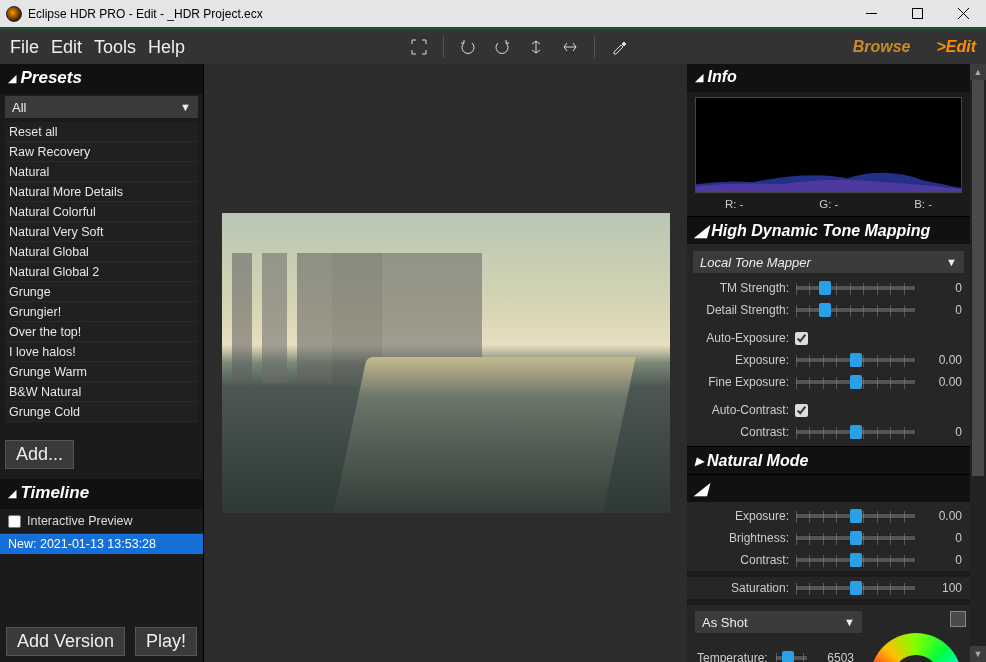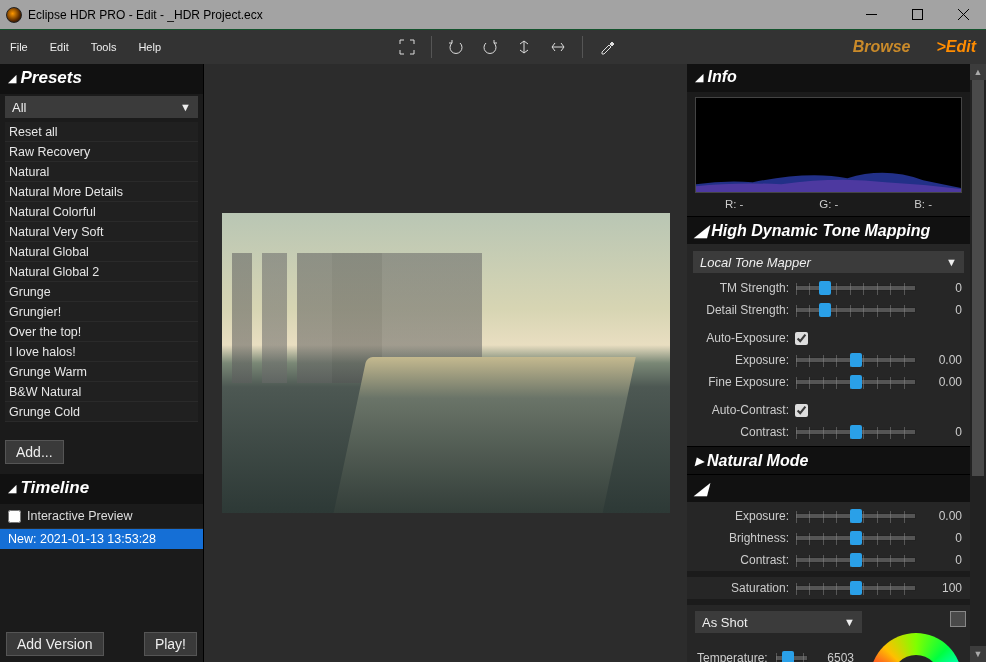--- a/index.html
+++ b/index.html
@@ -1,48 +1,48 @@
 <!DOCTYPE html>
 <html><head>
 <meta charset="utf-8">
 <style>
   * { box-sizing: border-box; margin: 0; padding: 0; }
   html,body { width:986px; height:662px; font-family: "Segoe UI", Arial, sans-serif; font-size:13px; color:#ddd; background:#000; overflow:hidden;}
   
-  .titlebar { height:30px; background:#a3a3a3; color:#000; display:flex; align-items:center; justify-content:space-between; border-bottom:1px solid #14532d;text-align:right;}
+  .titlebar { height:30px; background:#e5e5e5; color:#000; display:flex; align-items:center; justify-content:space-between; border-bottom:3px solid #14532d;text-align:right;}
   .titlebar-left { display:flex; align-items:center; gap:6px; padding-left:6px;}
   .appicon { width:16px; height:16px; border-radius:50%; background:radial-gradient(circle at 40% 40%, #ff9900 0%, #5b2b00 60%, #000 100%); border:1px solid #222;}
   .titletext { font-size:12px; color:#000;}
   .winbtns { display:flex;}
   .winbtn { width:46px; height:30px; display:flex; align-items:center; justify-content:center; }
   .winbtn svg { stroke:#000; }
   
   .menubar { height:34px; background:#333; display:flex; align-items:center; justify-content:space-between; padding:0 10px;}
-  .menus { display:flex; gap:22px; color:#eee; font-size:11px;}
+  .menus { display:flex; gap:12px; color:#eee; font-size:18px;}
   .menus span{cursor:default;}
   .toolcenter { display:flex; gap:14px; align-items:center;}
   .toolcenter .sep{ width:1px; height:22px; background:#555;}
   .toolbtn { width:20px; height:20px; display:flex; align-items:center; justify-content:center;}
   .moderight { display:flex; gap:26px; font-size:16px; font-weight:600; font-style:italic;}
   .moderight .inactive{ color:#c98a2a;}
   .moderight .active{ color:#ff8c00;}
   
   .main { display:flex; height:598px; }
   .left { width:204px; background:#1b1b1b; display:flex; flex-direction:column; border-right:1px solid #000;}
   .center { flex:1; background:#2c2c2c; display:flex; align-items:center; justify-content:center; position:relative;}
   .right { width:299px; background:#1b1b1b; display:flex; flex-direction:column; overflow:hidden;}
   
   .panelhead { background:#111; color:#fff; font-style:italic; font-weight:700; font-size:17px; padding:4px 8px 6px 8px; display:flex; align-items:center; gap:4px;}
   .panelhead .tri{ font-size:11px; font-style:normal; font-weight:400;}
   
   .dropdown { margin:2px 5px; height:22px; background:#3b3b3b; color:#eee; display:flex; align-items:center; justify-content:space-between; padding:0 7px; font-size:13px;}
   .dropdown .arrow{font-size:11px;}
   .presetlist { flex:0 0 auto; height:312px; overflow:hidden; margin:2px 5px 0 5px;}
   .presetlist .item{ height:20px; line-height:20px; padding:0 4px; font-size:12.5px; color:#e6e6e6; border-bottom:1px solid #2a2a2a; background:#202020; white-space:nowrap; overflow:hidden;}
-  .btn { background:#3a3a3a; color:#eee; border:1px solid #555; padding:3px 10px; font-size:14px; cursor:default;}
+  .btn { background:#3a3a3a; color:#eee; border:1px solid #555; padding:3px 10px; font-size:18px; cursor:default;}
   .addrow{ padding:6px 5px;}
   
   .timeline-body{ flex:1; display:flex; flex-direction:column;}
   .chkrow{ display:flex; align-items:center; gap:6px; padding:5px 8px; font-size:12.5px; color:#ddd; border-bottom:1px solid #2a2a2a;}
   .chkrow input{ accent-color:#888;}
   .versionrow{ background:#156fd6; color:#fff; padding:3px 8px; font-size:12.5px;}
   .bottomrow{ padding:6px; display:flex; justify-content:space-between; margin-top:auto;}
   
   .imgbox { width:448px; height:300px; background:
      linear-gradient(to bottom, #b9c6b4 0%, #d7d5b3 32%, #e9dec1 44%, #7a8876 50%, #4d5853 58%, #2d3936 100%);

